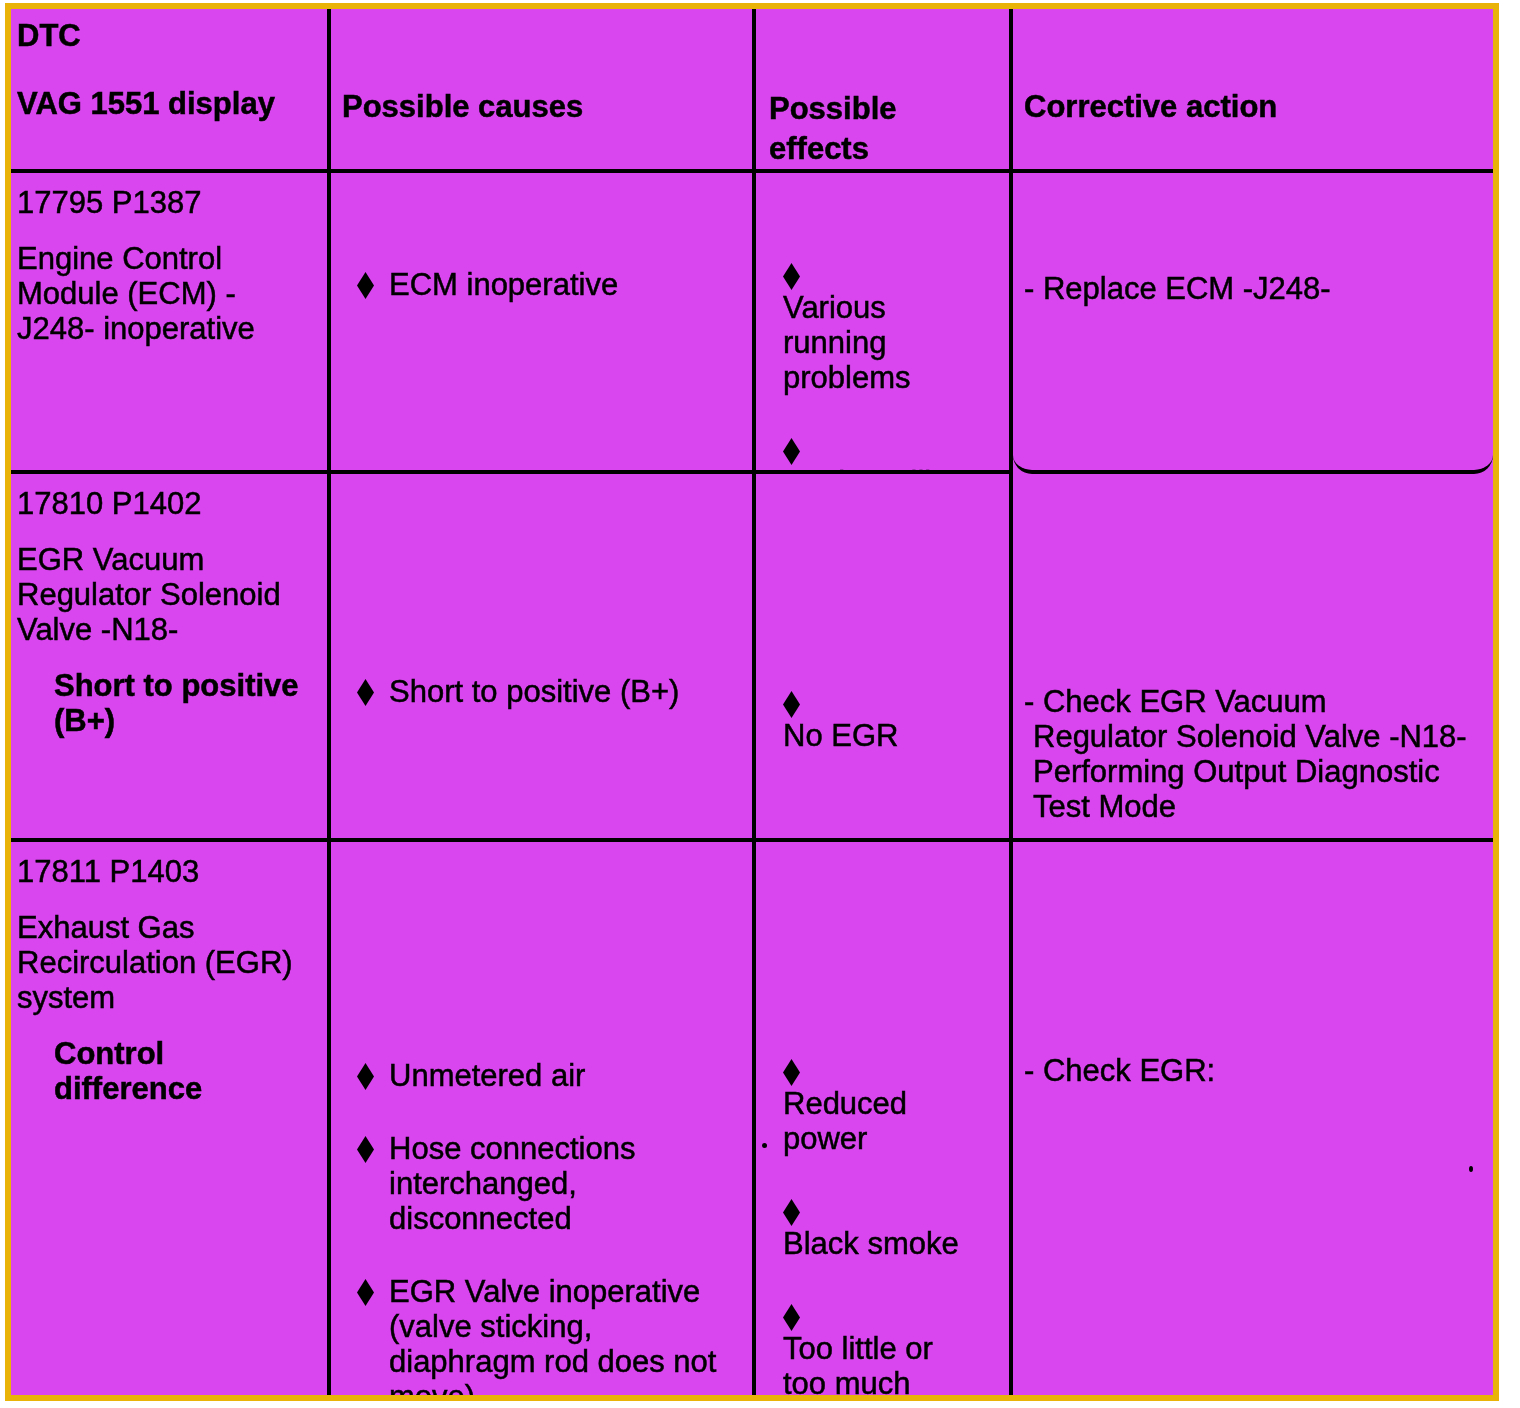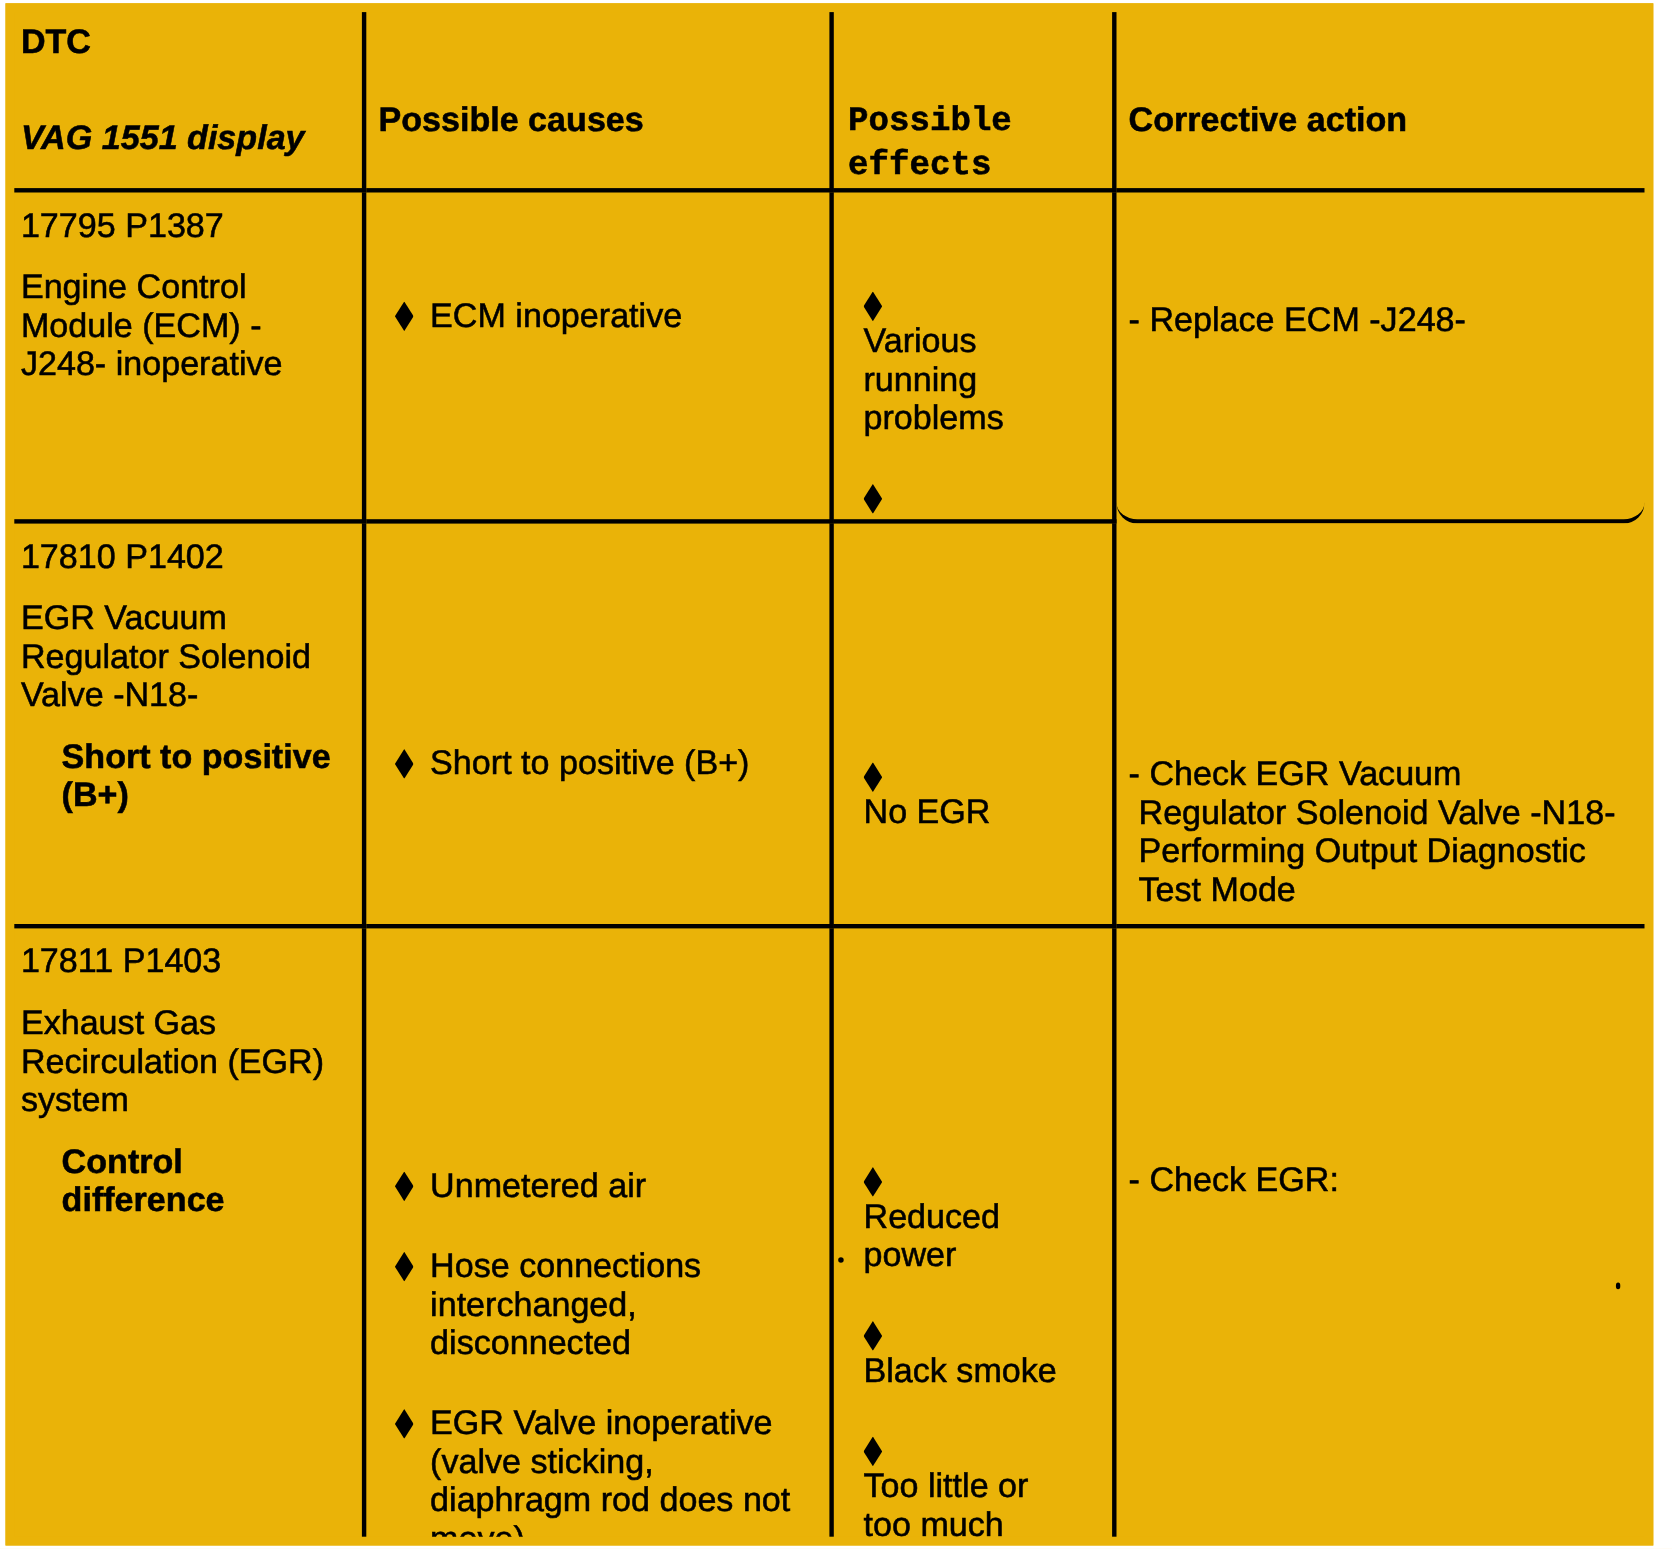--- a/index.html
+++ b/index.html
@@ -10,47 +10,47 @@
     width: 1520px; height: 1408px;
     position: relative;
     font-family: "Liberation Sans", "DejaVu Sans", sans-serif;
     color: #000;
     -webkit-text-stroke: 0.5px currentColor;
   }
   .tbl {
     position: absolute;
     left: 5px; top: 3px;
     width: 1482px; height: 1386px;
-    border: 8px solid #eab308;
+    border: 6px solid #eab308;
     display: grid;
     grid-template-columns: 320px 425px 257px 480px;
     grid-template-rows: 164px 301px 368px 553px;
-    background: #eab308;
+    background: #d946ef;
   }
   .cell {
     box-sizing: border-box;
     border-right: 4px solid #000;
     border-bottom: 4px solid #000;
     overflow: hidden;
     font-size: 31px;
     line-height: 35px;
   }
   .cell.last-col { border-right: none; }
   .cell.last-row { border-bottom: none; }
 
   .txt { white-space: pre-line; }
 
   
   .hcell { font-weight: bold; }
   .hcell .htext { white-space: nowrap; }
   .hc1 { padding: 9px 0 0 6px; }
-  .hc1 .h-bottom { margin-top: 52px; font-style: italic; }
+  .hc1 .h-bottom { margin-top: 33px; }
   .hc2 { padding: 80px 0 0 11px; }
   .hc3 { padding: 80px 0 0 13px; line-height: 40px; }
-  .hc3 .htext { white-space: pre-line; font-family: Liberation Mono, monospace; }
+  .hc3 .htext { white-space: pre-line; }
   .hc4 { padding: 80px 12px 0 11px; }
 
   
   .bc1 { padding: 12px 8px 0 6px; }
   .bc1 .desc { margin-top: 21px; }
   .bc1 .sub  { margin-top: 21px; margin-left: 37px; font-weight: bold; }
 
   
   .bullet-item { display: flex; align-items: flex-start; }
   .bullet-item + .bullet-item { margin-top: 38px; }

